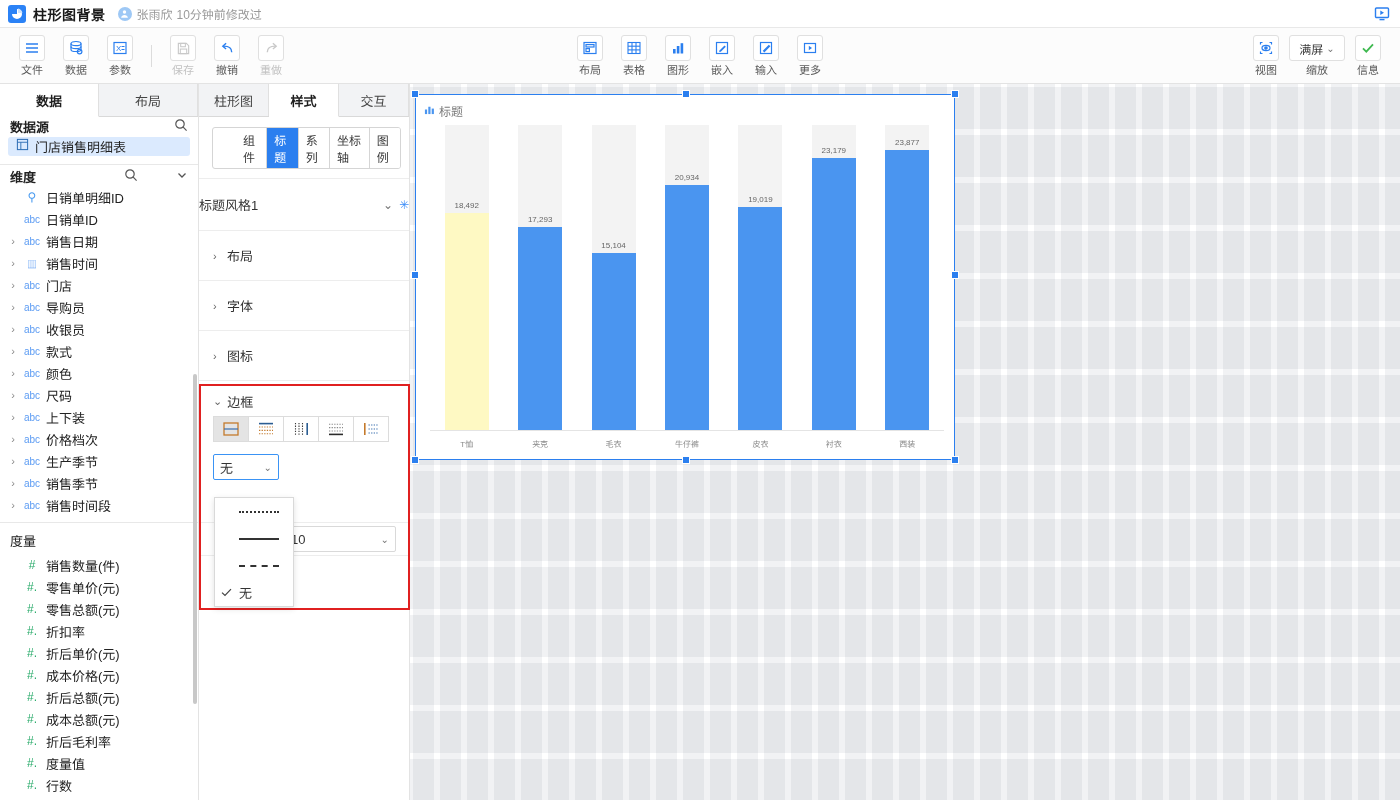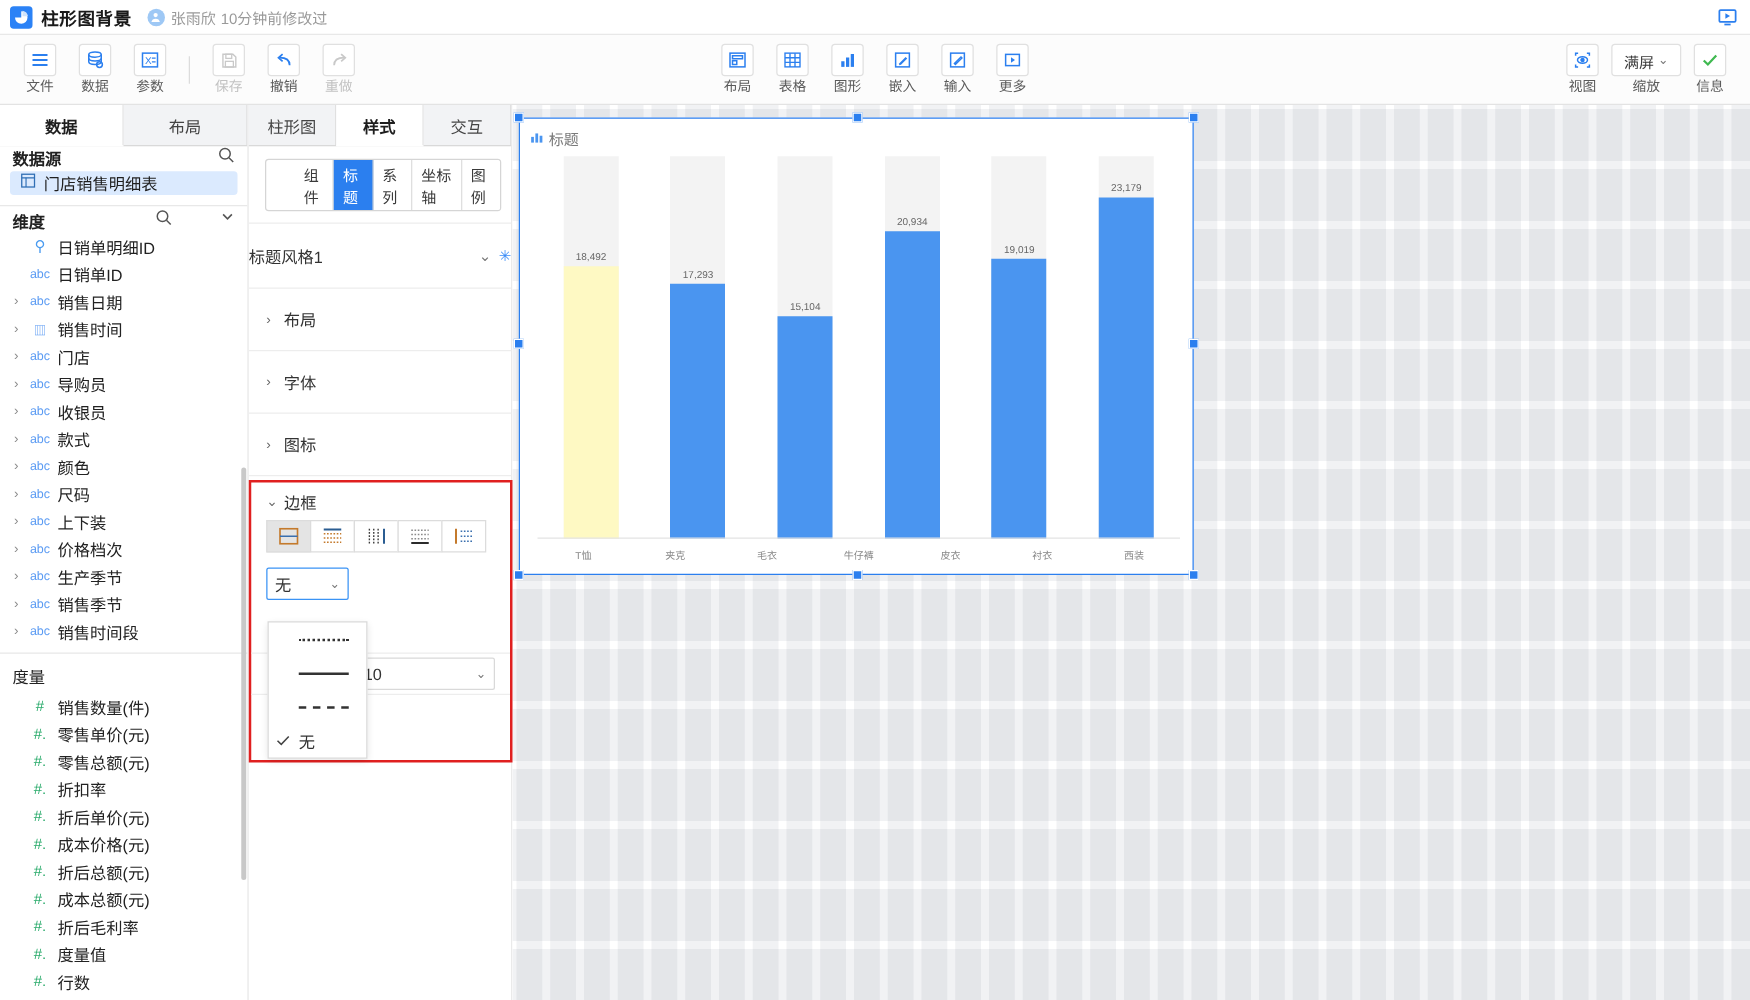--- a/index.html
+++ b/index.html
@@ -93,21 +93,21 @@
   }
   .pane-tab {
     flex: 1 1 0; display: flex; align-items: center; justify-content: center;
     font-size: 13px; color: #444; cursor: pointer;
     border-right: 1px solid #e0e0e0;
     background: #f2f3f5;
   }
   .pane-tab.active { background: #fff; font-weight: bold; color: #1f1f1f; border-bottom: 1px solid #fff; margin-bottom: -1px; }
 
   .section-head {
-    height: 34px; display: flex; 
+    height: 34px; display: flex; align-items: center;
     padding: 0 10px; font-size: 13px; font-weight: bold; color: #222; gap: 28px;
   }
   .section-head .spacer { flex: 1 1 auto; }
   .ds-item {
     margin: 0 8px 6px 8px; height: 28px;
     background: #dbeafe; border-radius: 3px;
     display: flex; align-items: center; padding: 0 8px; gap: 6px;
     font-size: 13px; color: #1f1f1f; cursor: pointer;
   }
   .divider { height: 1px; background: #e8e8e8; margin: 2px 0; }
@@ -843,20 +843,26 @@
                 <div class="bar-fill" style="height: 73.15%; background: rgb(74, 149, 240);">
                   <div class="bar-value" style="bottom: calc(100% + 2px);">19,019</div>
                 </div>
               </div>
               <div class="bar-col">
                 <div class="bar-bg" style="height: 100%; background: rgb(243, 243, 243);"></div>
                 <div class="bar-fill" style="height: 89.15%; background: rgb(74, 149, 240);">
                   <div class="bar-value" style="bottom: calc(100% + 2px);">23,179</div>
                 </div>
               </div>
+              <div class="bar-col">
+                <div class="bar-bg" style="height: 100%; background: rgb(243, 243, 243);"></div>
+                <div class="bar-fill" style="height: 91.8346%; background: rgb(74, 149, 240);">
+                  <div class="bar-value" style="bottom: calc(100% + 2px);">23,877</div>
+                </div>
+              </div>
             </div>
           <div class="axis-line"></div>
           <div class="cats" id="cats-container">
               <div class="cat">T恤</div>
               <div class="cat">夹克</div>
               <div class="cat">毛衣</div>
               <div class="cat">牛仔裤</div>
               <div class="cat">皮衣</div>
               <div class="cat">衬衣</div>
               <div class="cat">西装</div>

